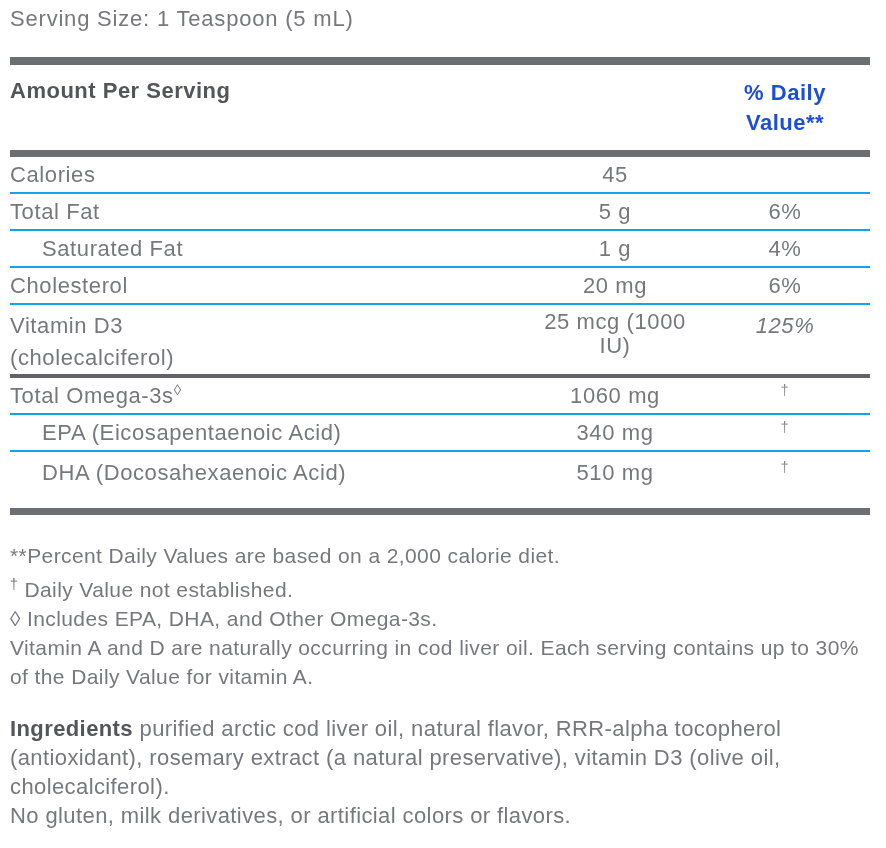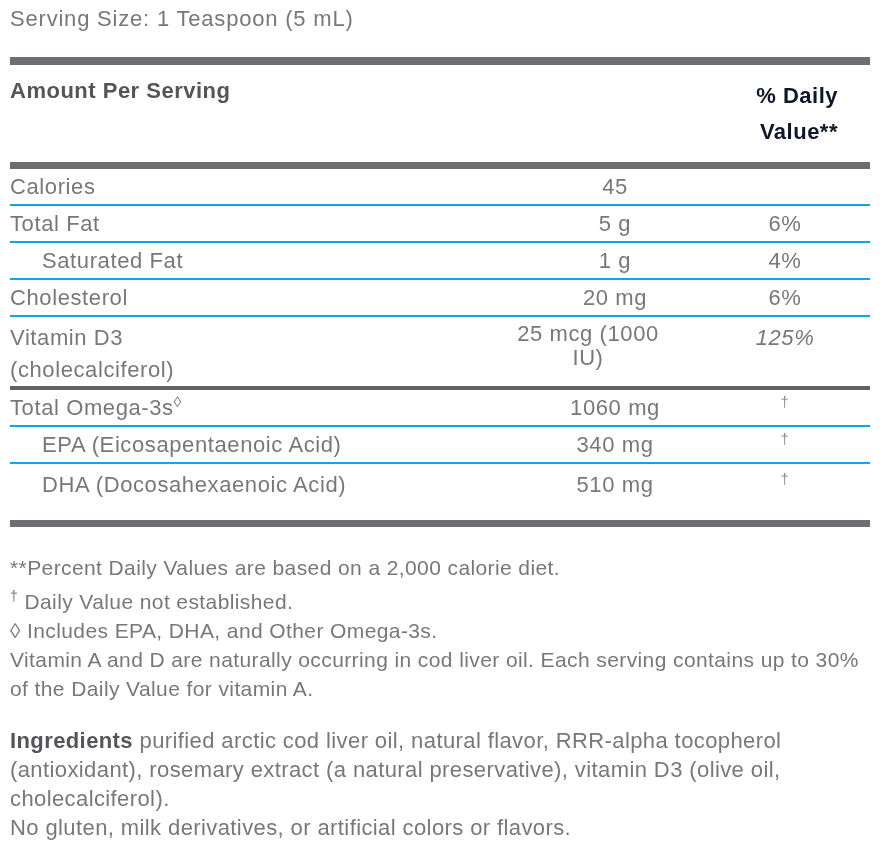--- a/index.html
+++ b/index.html
@@ -28,40 +28,39 @@
     align-items:start;
   }
   .facts-header .hdr-left {
     font-size:22px; font-weight:bold; color:#545559; letter-spacing:0.5px;
   }
   .facts-header .hdr-right {
     grid-column:3; text-align:center;
   }
   .facts-header .hdr-right span {
     display:inline-block; width:106px;
-    font-size:22px; font-weight:bold; color:#0f172a;
-    letter-spacing:0.5px; line-height:36px; text-align:right;
+    font-size:22px; font-weight:bold; color:#1d4ed8;
+    letter-spacing:0.5px; line-height:30px; text-align:center;
   }
 
   .row {
     display:grid; grid-template-columns:1fr 170px 170px;
     align-items:center;
     min-height:37px;
     border-bottom:2px solid #0ea5e9;
     font-size:22px; letter-spacing:0.6px; color:#77787c;
   }
   .row .cell-name { text-align:left; }
   .row.indent .cell-name { padding-left:32px; }
   .row .cell-amt { text-align:center; }
   .row .cell-dv  { text-align:center; }
 
   .row.tall {
     min-height:70px; align-items:start; padding-top:5px;
     border-bottom:4px solid #626366;
-    gap:27px;
   }
   .row.tall .cell-name { line-height:32px; }
   .row.tall .cell-amt  { line-height:24px; }
   .row.tall .cell-dv   { line-height:32px;font-style:italic; }
 
   .row.last { border-bottom:none; min-height:42px; }
 
   sup.lozenge { font-size:15px; color:#77787c; }
   sup.dagger  { font-size:14px; color:#8a8b8e; vertical-align:super; }
 

